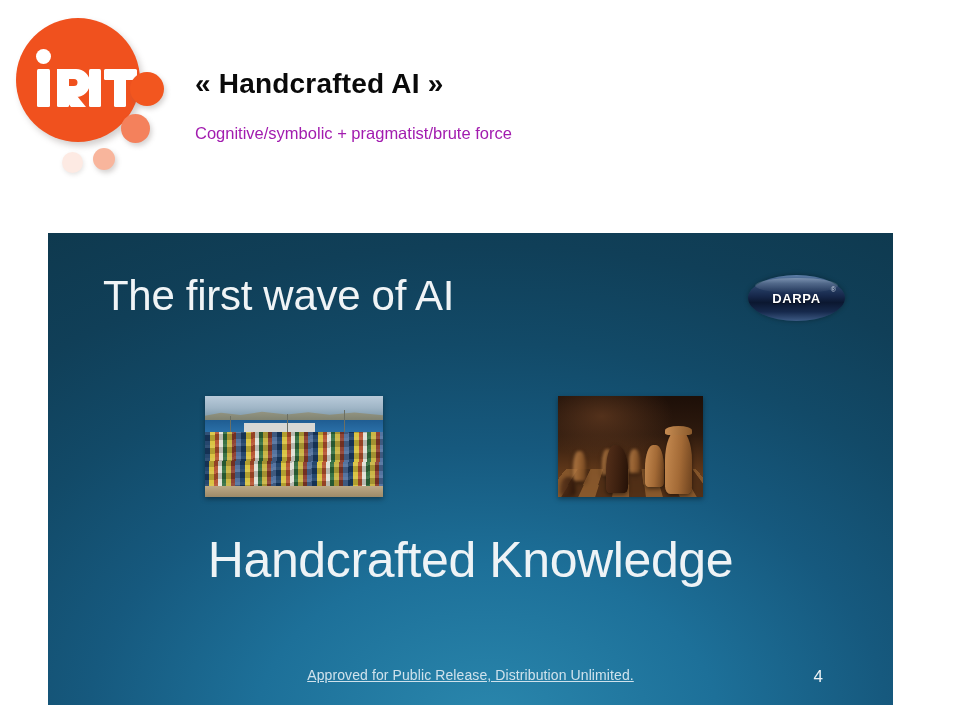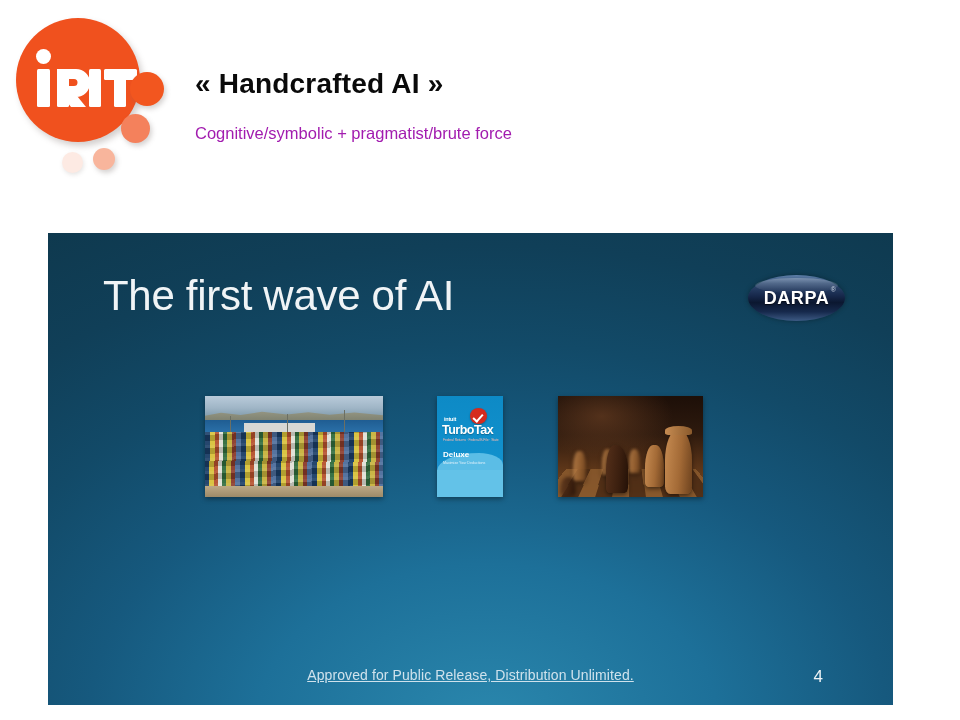--- a/index.html
+++ b/index.html
@@ -124,21 +124,21 @@
     border-radius: 50%;
     background: linear-gradient(180deg, rgba(255,255,255,0.26), rgba(255,255,255,0.01));
   }
   .darpa-word {
     position: absolute;
     left: 0; top: 0;
     width: 97px; height: 46px;
     display: flex;
     align-items: center;
     justify-content: center;
-    font-size: 18px;
+    font-size: 13px;
     font-weight: bold;
     color: #ffffff;
     letter-spacing: 0.6px;
     text-shadow: 0 1px 1px rgba(0,0,0,0.6);
   }
   .darpa-tm {
     position: absolute;
     right: 9px; top: 11px;
     font-size: 7px;
     color: #cdd6e4;
@@ -381,44 +381,34 @@
       <div class="port-hills"></div>
       <div class="port-sea"></div>
       <div class="port-ship"></div>
       <div class="port-crane" style="left:14%; top:20%; height:18%;"></div>
       <div class="port-crane" style="left:46%; top:18%; height:20%;"></div>
       <div class="port-crane" style="left:78%; top:14%; height:26%;"></div>
       <div class="port-yard"></div>
       <div class="port-dock"></div>
     </div>
 
-    <div class="photo" id="photo-turbotax">
-      <div class="tt-top"></div>
-      <div class="tt-wave"></div>
-      <div class="tt-bottom"></div>
-      <div class="tt-intuit">intuit</div>
-      <div class="tt-check"></div>
-      <div class="tt-name">TurboTax</div>
-      <div class="tt-features">Federal Returns · Federal E-File · State Return</div>
-      <div class="tt-edition">Deluxe</div>
-      <div class="tt-tagline">Maximize Your Deductions</div>
-    </div>
 
     <div class="photo" id="photo-chess">
       <div class="chess-bg"></div>
       <div class="chess-board"></div>
       <div class="piece light blur p-a"></div>
       <div class="piece light blur p-b"></div>
       <div class="piece light blur p-c"></div>
       <div class="piece dark blur p-d"></div>
       <div class="piece dark p-knight"></div>
       <div class="piece light p-bishop"></div>
       <div class="piece light p-queen"></div>
       <div class="queen-crown"></div>
     </div>
 
   </div>
 
+  <div id="slide-caption">Handcrafted Knowledge</div>
 
   <div id="slide-disclaimer">Approved for Public Release, Distribution Unlimited.</div>
 
   <div id="slide-pagenum">4</div>
 </div>
 
 </body></html>

